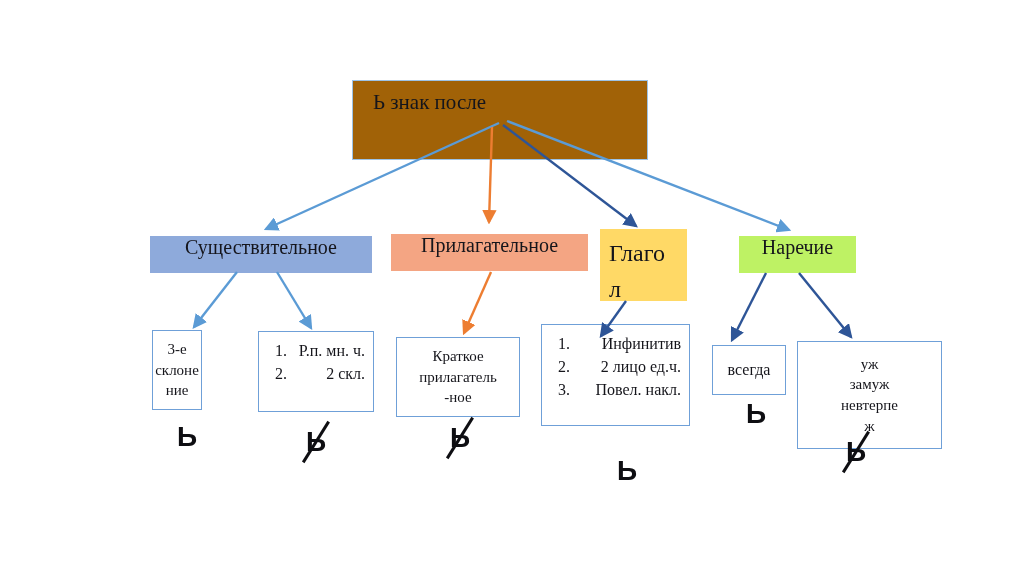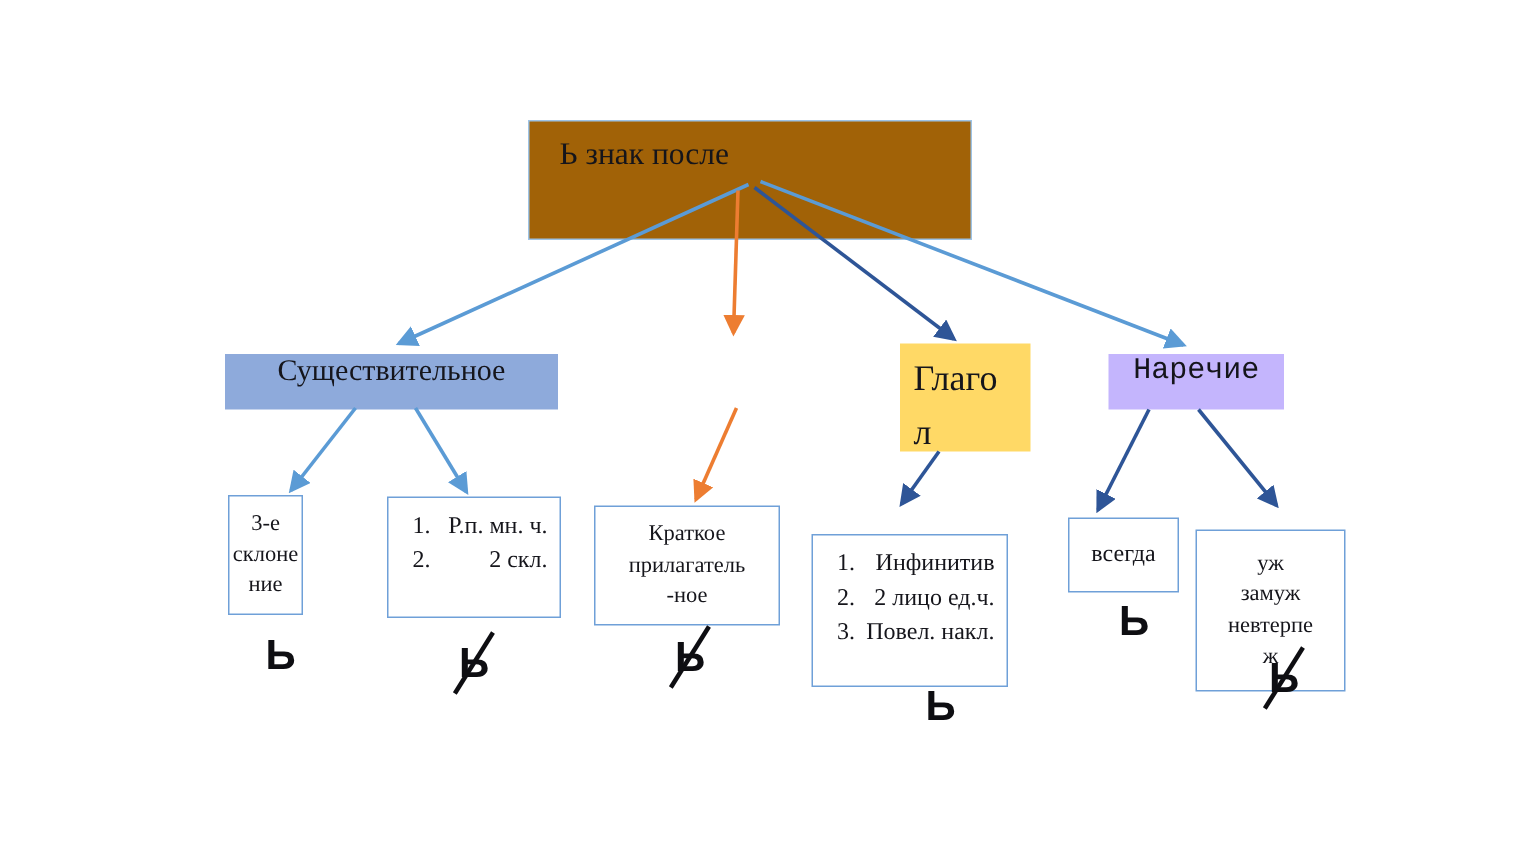--- a/index.html
+++ b/index.html
@@ -46,27 +46,30 @@
 <div class="canvas">
 
   <div class="box title-box" style="left:352px; top:80px; width:296px; height:80px;">
     <div>Ь знак после</div>
   </div>
 
   <div class="box cat" style="left:150px; top:236px; width:222px; height:37px; background:#8EAADB;">
     <span>Существительное</span>
   </div>
 
+  <div class="box cat" style="left:391px; top:234px; width:197px; height:37px; background:#F4A583;">
+    <span>Прилагательное</span>
+  </div>
 
   <div class="box cat-verb" style="position:absolute; box-sizing:border-box; left:600px; top:229px; width:87px; height:72px; background:#FFD966;">
     <div>Глаго</div>
     <div>л</div>
   </div>
 
-  <div class="box cat" style="left:739px; top:236px; width:117px; height:37px; background:#c4b5fd;font-family:Liberation Mono, monospace;">
+  <div class="box cat" style="left:739px; top:236px; width:117px; height:37px; background:#bef264;">
     <span>Наречие</span>
   </div>
 
   <div class="box child centered" style="left:152px; top:330px; width:50px; height:80px;">
     <div>3-е</div>
     <div>склоне</div>
     <div>ние</div>
   </div>
 
   <div class="box child listbox" style="left:258px; top:331px; width:116px; height:81px;">
@@ -75,33 +78,33 @@
       <li>2 скл.</li>
     </ol>
   </div>
 
   <div class="box child centered" style="left:396px; top:337px; width:124px; height:80px;">
     <div>Краткое</div>
     <div>прилагатель</div>
     <div>-ное</div>
   </div>
 
-  <div class="box child listbox" style="left:541px; top:356px; width:131px; height:102px;">
+  <div class="box child listbox" style="left:541px; top:324px; width:149px; height:102px;">
     <ol>
       <li>Инфинитив</li>
       <li>2 лицо ед.ч.</li>
       <li>Повел. накл.</li>
     </ol>
   </div>
 
   <div class="box child centered" style="left:712px; top:345px; width:74px; height:50px; font-size:16px;">
     <div>всегда</div>
   </div>
 
-  <div class="box child centered" style="left:797px; top:353px; width:100px; height:108px;">
+  <div class="box child centered" style="left:797px; top:341px; width:145px; height:108px;">
     <div>уж</div>
     <div>замуж</div>
     <div>невтерпе</div>
     <div>ж</div>
   </div>
 
   <div class="mark" style="left:187px; top:423px;">Ь</div>
 
   <div class="mark struck" style="left:316px; top:428px;">Ь</div>
 

